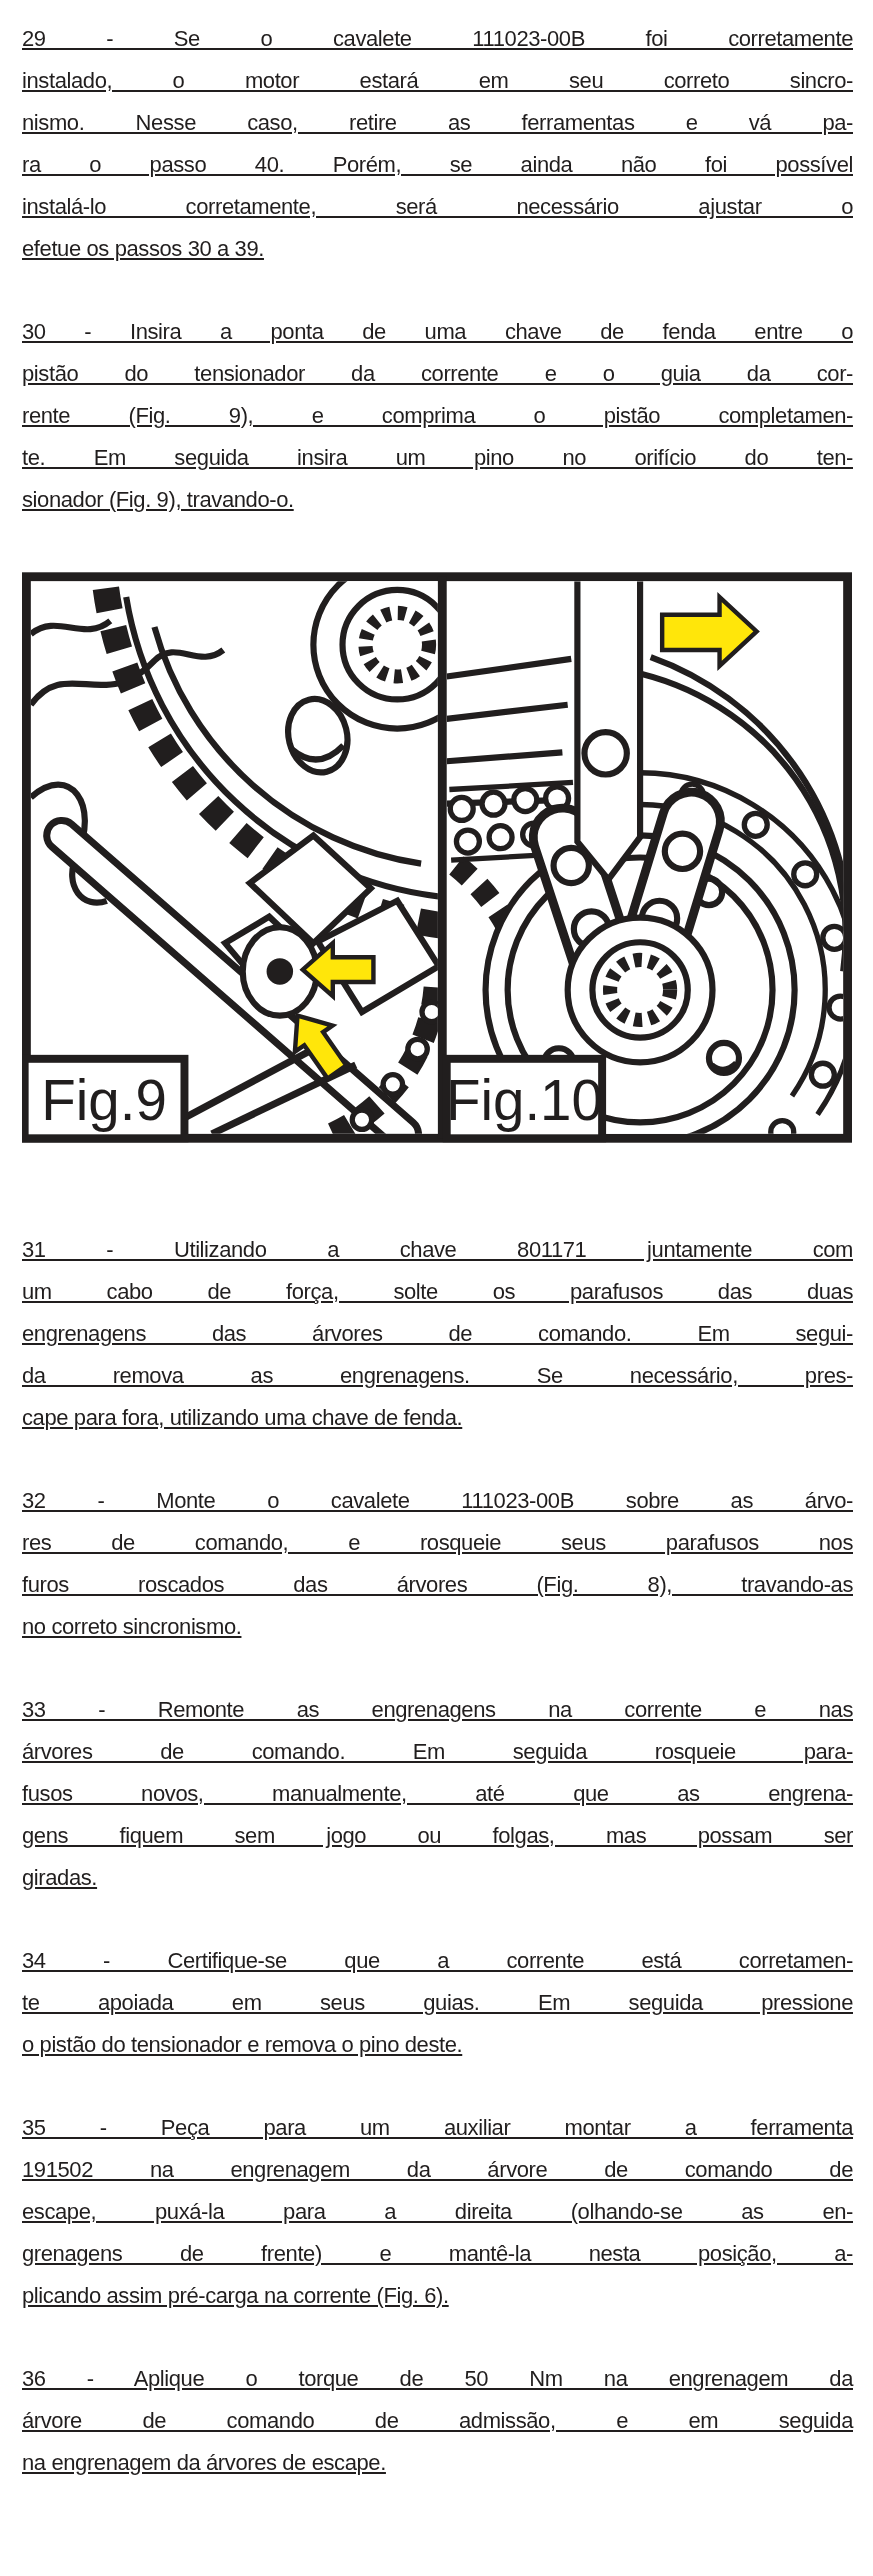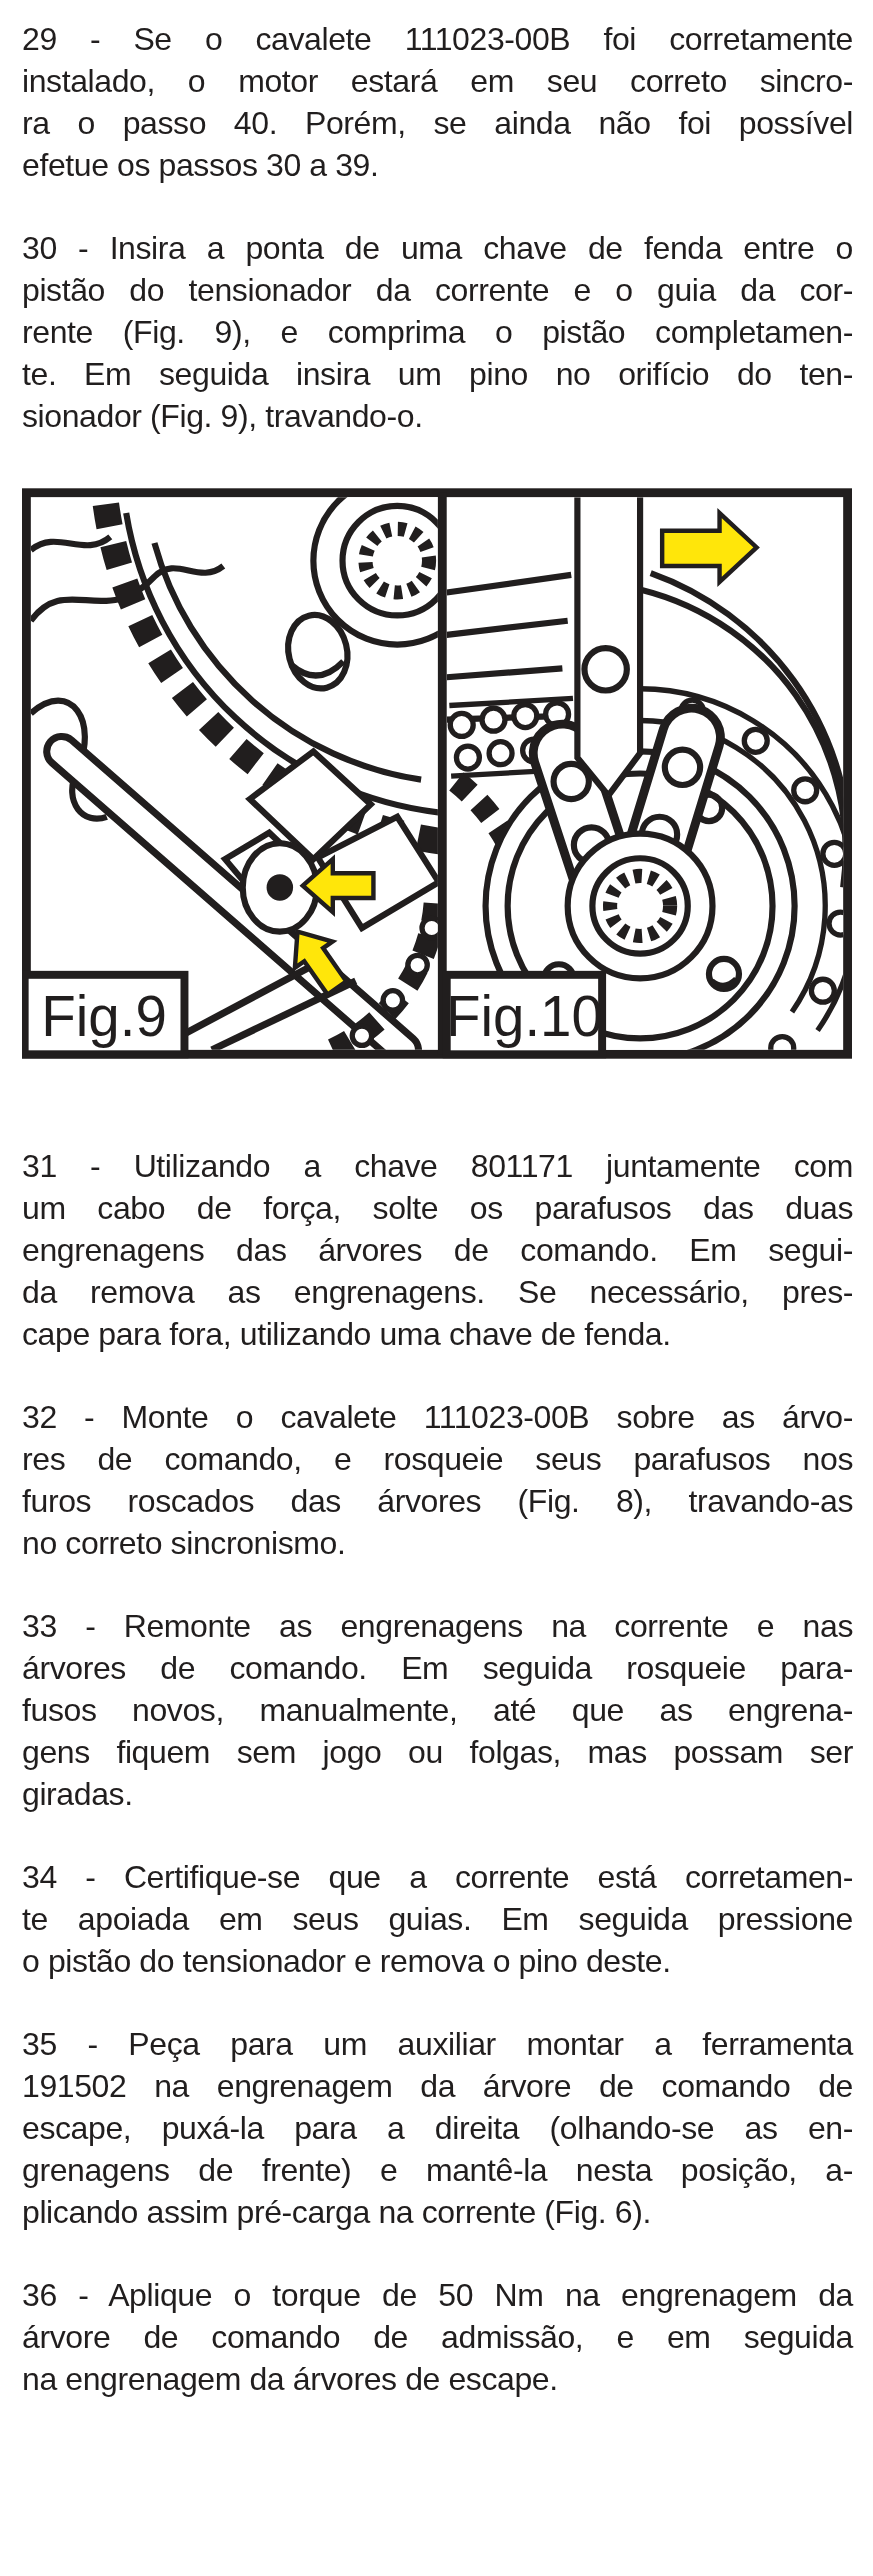--- a/index.html
+++ b/index.html
@@ -8,40 +8,43 @@
     width:874px;height:2576px;
     box-sizing:border-box;
     padding:17.7px 21px 0 22px;
     background:#ffffff;
     font-family:"Liberation Sans", sans-serif;
     color:#211e1e;
     overflow:hidden;
   }
   .para{margin:0 0 41px 0;}
   .ln{
-    font-size:32px;
+    font-size:22px;
     line-height:42px;
     letter-spacing:-0.4px;
     text-align:justify;
     text-align-last:justify;
     white-space:nowrap;
+    text-decoration:underline;
   }
   .ln.last{text-align-last:left;}
   .fig{margin:51px 0 86px 0;width:830px;height:571px;}
   svg text{font-family:"Liberation Sans", sans-serif;}
 </style>
 </head>
 <body>
 
 <div class="page">
 
   <div class="para">
     <div class="ln">29 - Se o cavalete 111023-00B foi corretamente</div>
     <div class="ln">instalado, o motor estará em seu correto sincro-</div>
+    <div class="ln">nismo. Nesse caso, retire as ferramentas e vá pa-</div>
     <div class="ln">ra o passo 40. Porém, se ainda não foi possível</div>
+    <div class="ln">instalá-lo corretamente, será necessário ajustar o</div>
     <div class="ln last">efetue os passos 30 a 39.</div>
   </div>
 
   <div class="para">
     <div class="ln">30 - Insira a ponta de uma chave de fenda entre o</div>
     <div class="ln">pistão do tensionador da corrente e o guia da cor-</div>
     <div class="ln">rente (Fig. 9), e comprima o pistão completamen-</div>
     <div class="ln">te. Em seguida insira um pino no orifício do ten-</div>
     <div class="ln last">sionador (Fig. 9), travando-o.</div>
   </div>

